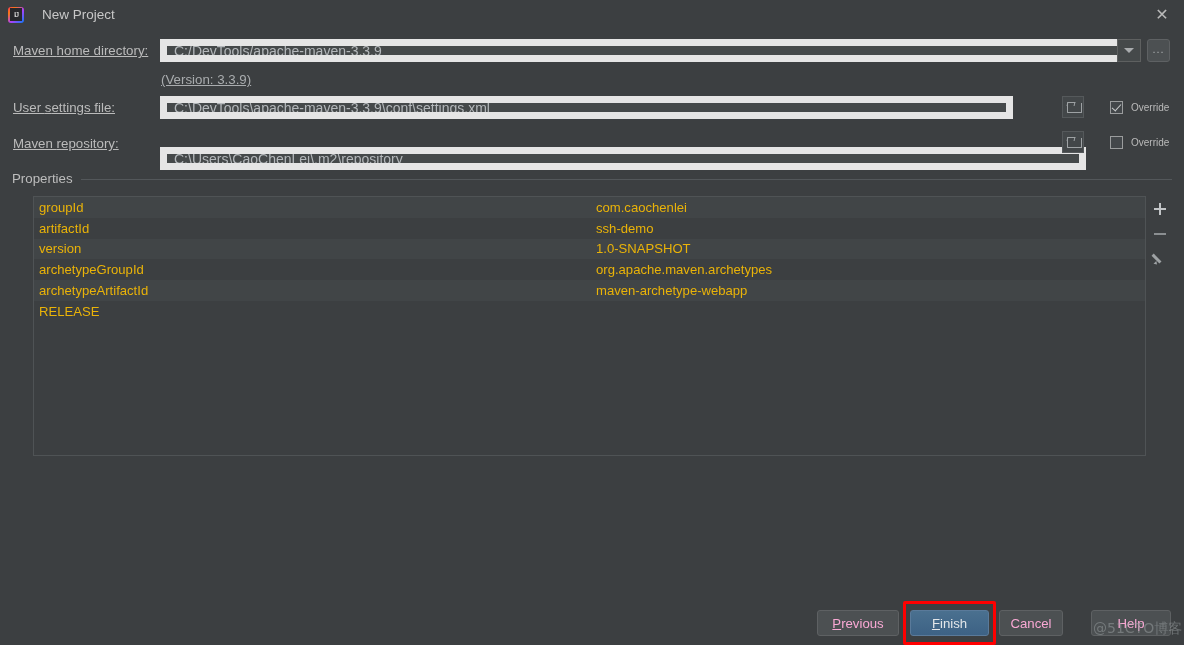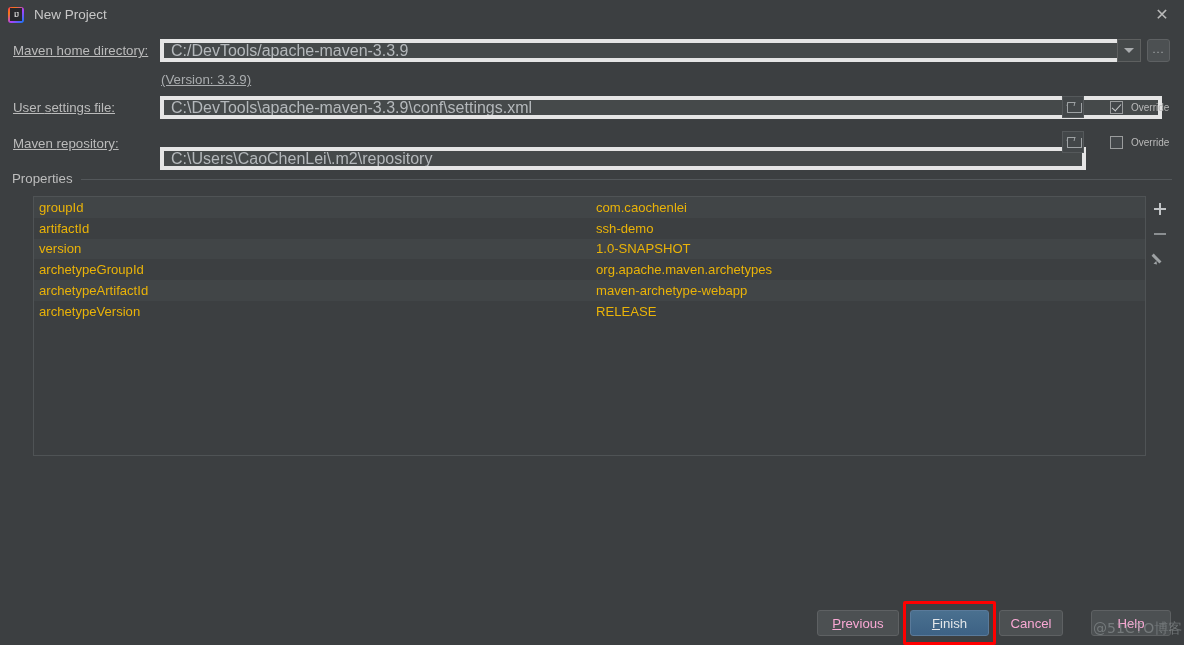--- a/index.html
+++ b/index.html
@@ -30,41 +30,41 @@
   }
   .title-icon::after {
     content: "IJ";
     position: absolute; left: 2px; top: 1px;
     width: 12px; height: 13px;
     background: #27282c; color: #ffffff;
     font-size: 8px; line-height: 13px; text-align: center;
     font-family: "Liberation Sans", sans-serif; letter-spacing: -1px;
   }
   .title-text {
-    margin-left: 10px; font-size: 13.5px; color: #c8c8c8;
+    margin-left: 18px; font-size: 13.5px; color: #c8c8c8;
   }
   .close-btn {
     position: absolute; right: 0; top: 0; width: 44px; height: 29px;
     display: flex; align-items: center; justify-content: center;
     color: #b9b9b9; font-size: 16px; line-height: 1;
     font-family: "DejaVu Sans", sans-serif;
   }
 
   
   .label {
     position: absolute; font-size: 13.3px; color: #bbbbbb; white-space: nowrap; text-decoration: underline;
   }
   .label u { text-decoration: underline; }
 
   .textfield {
     position: absolute;
     background: #45494a;
-    border: 4px solid #e5e5e5;
+    border: 7px solid #e5e5e5;
     color: #b4b8bb;
-    font-size: 16px;
+    font-size: 14px;
     display: flex; align-items: center;
     padding-left: 7px;
     overflow: hidden; white-space: nowrap;
   }
   .textfield.combo { border-right: none; }
 
   .combo-arrow {
     position: absolute;
     background: #45494a;
     border: 1px solid #5e6060;
@@ -241,21 +241,21 @@
     <span class="tri"></span>
   </div>
   <div class="browse-btn" style="left:1147px; top:39px; width:23px; height:23px;">
     <span>...</span>
   </div>
   <div class="label" style="left:161px; top:72px; color:#a9acae;">(Version: 3.3.9)</div>
 
   <div class="label" style="left:13px; top:100px;">
     <span>User </span><u>s</u><span>ettings file:</span>
   </div>
-  <div class="textfield" style="left:160px; top:96px; width:1002px; height:23px;">
+  <div class="textfield" style="left:160px; top:96px; width:853px; height:23px;">
     <span>C:\DevTools\apache-maven-3.3.9\conf\settings.xml</span>
   </div>
   <div class="folder-icon" style="left:1062px; top:96px;">
     <span class="folder-glyph"></span>
   </div>
   <div class="checkrow" style="left:1102px; top:101px;">
     <span class="checkbox checked"></span>
     <span>Override</span>
   </div>
 
@@ -291,21 +291,20 @@
     </div>
     <div class="prop-row even">
       <span class="prop-key">archetypeGroupId</span>
       <span class="prop-val">org.apache.maven.archetypes</span>
     </div>
     <div class="prop-row odd">
       <span class="prop-key">archetypeArtifactId</span>
       <span class="prop-val">maven-archetype-webapp</span>
     </div>
     <div class="prop-row even">
-      <span class="prop-key">archetypeVersion</span>
       <span class="prop-val">RELEASE</span>
     </div>
   </div>
 
   <div class="table-toolbar">
     <div class="tb-btn">
       <span class="ic-plus"></span>
     </div>
     <div class="tb-btn">
       <span class="ic-minus"></span>

